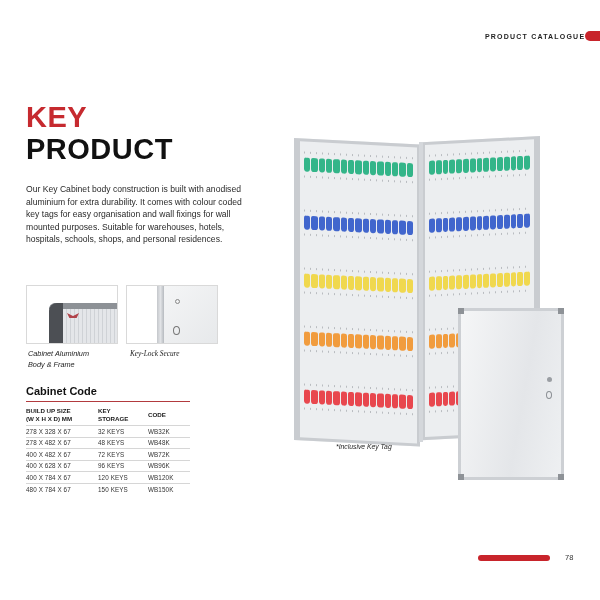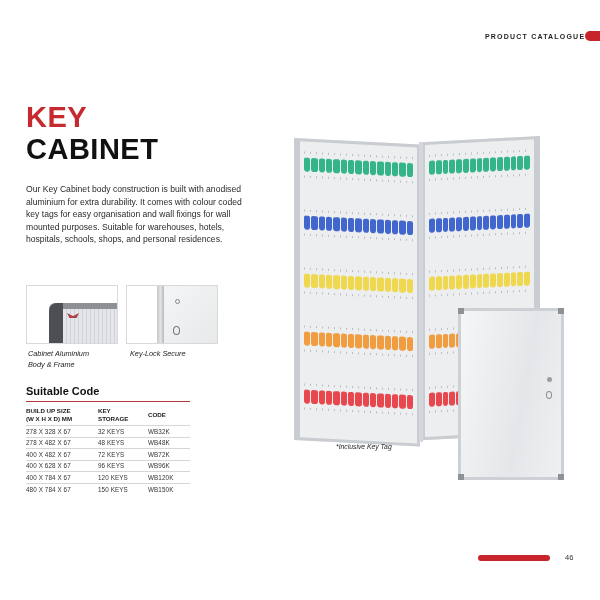--- a/index.html
+++ b/index.html
@@ -22,21 +22,21 @@
   .f1 .corner2 { position: absolute; left: 22px; top: 17px; width: 80px; height: 6px; background: #8d9196; border-top-left-radius: 8px; }
   .f1 .inner { position: absolute; left: 36px; top: 23px; width: 70px; height: 44px; background: repeating-linear-gradient(90deg,#e4e6e9 0 3px,#cfd2d6 3px 4px); }
   .f1 .logo { position: absolute; left: 40px; top: 27px; width: 12px; height: 5px; background: #b0434a; clip-path: polygon(0 0,50% 60%,100% 0,80% 100%,20% 100%); }
   .f2 .rail { position: absolute; left: 30px; top: 0; width: 7px; height: 60px; background: linear-gradient(90deg,#c4c7cb,#e1e3e6,#b6babf); }
   .f2 .panel { position: absolute; left: 37px; top: 0; width: 56px; height: 60px; background: linear-gradient(135deg,#f4f5f6,#e6e8ea); }
   .f2 .screw { position: absolute; left: 48px; top: 13px; width: 5px; height: 5px; border-radius: 50%; border: 1px solid #888; }
   .f2 .lock { position: absolute; left: 46px; top: 40px; width: 7px; height: 9px; border-radius: 50%; border: 1px solid #777; }
 
   .caption { position: absolute; font-size: 7.3px; font-style: italic; line-height: 11px; color: #222; }
   .cap1 { top: 348px; left: 28px; width: 90px; }
-  .cap2 { top: 348px; left: 130px; }
+  .cap2 { top: 348px; left: 130px; font-family: Liberation Serif, serif; }
 
   .pc-title { position: absolute; top: 385px; left: 26px; font-size: 11px; font-weight: bold; color: #111; }
   .pc-rule { position: absolute; top: 401px; left: 26px; width: 164px; height: 1px; background: #b23a3e; }
 
   table.codes { position: absolute; top: 405px; left: 26px; width: 164px; border-collapse: collapse; font-size: 6.3px; color: #333; }
   table.codes th { font-weight: bold; text-align: left; vertical-align: middle; padding: 2px 0 3px 0; line-height: 7.5px; color: #1a1a1a; font-size: 6.2px; }
   table.codes td { padding: 1.5px 0; height: 11.5px; border-top: 1px solid #d6d6d6; letter-spacing: 0.1px; }
   table.codes .c1 { width: 72px; }
   table.codes .c2 { width: 50px; }
 
@@ -59,21 +59,21 @@
   .footer-pill { position: absolute; top: 555px; left: 478px; width: 72px; height: 6px; border-radius: 3px; background: #c8242b; }
   .page-num { position: absolute; top: 553px; left: 565px; font-size: 7.5px; color: #333; }
 </style>
 </head>
 <body>
 
 <div class="header-label">PRODUCT CATALOGUE</div>
 <div class="header-pill"></div>
 
 <div class="title-key">KEY</div>
-<div class="title-cabinet">CABINET</div>
+<div class="title-cabinet">PRODUCT</div>
 
 <p class="desc">Our Key Cabinet body construction is built with anodised aluminium for extra durability. It comes with colour coded key tags for easy organisation and wall fixings for wall mounted purposes. Suitable for warehouses, hotels, hospitals, schools, shops, and personal residences.</p>
 
 <div class="feature f1">
   <div class="frame"></div>
   <div class="inner"></div>
   <div class="corner2"></div>
   <div class="corner"></div>
   <div class="logo"></div>
 </div>
@@ -83,21 +83,21 @@
   <div class="screw"></div>
   <div class="lock"></div>
 </div>
 
 <div class="caption cap1">
   <div>Cabinet Aluminium</div>
   <div>Body &amp; Frame</div>
 </div>
 <div class="caption cap2">Key-Lock Secure</div>
 
-<div class="pc-title">Suitable Code</div>
+<div class="pc-title">Cabinet Code</div>
 <div class="pc-rule"></div>
 
 <table class="codes">
   <thead>
     <tr>
       <th class="c1">
         <div>BUILD UP SIZE</div>
         <div>(W X H X D) MM</div>
       </th>
       <th class="c2">
@@ -343,13 +343,13 @@
     <div class="cnr" style="left:-3px;bottom:-3px"></div>
     <div class="cnr" style="right:-3px;bottom:-3px"></div>
     <div class="screw"></div>
     <div class="lock"></div>
   </div>
 </div>
 
 <div class="note">*Inclusive Key Tag</div>
 
 <div class="footer-pill"></div>
-<div class="page-num">46</div>
+<div class="page-num">78</div>
 
 </body></html>

